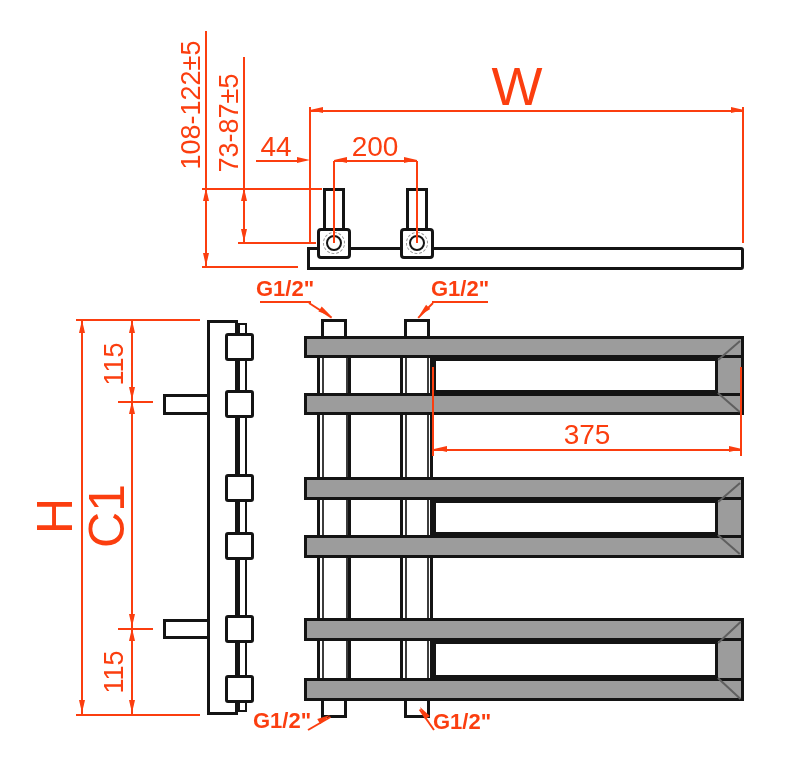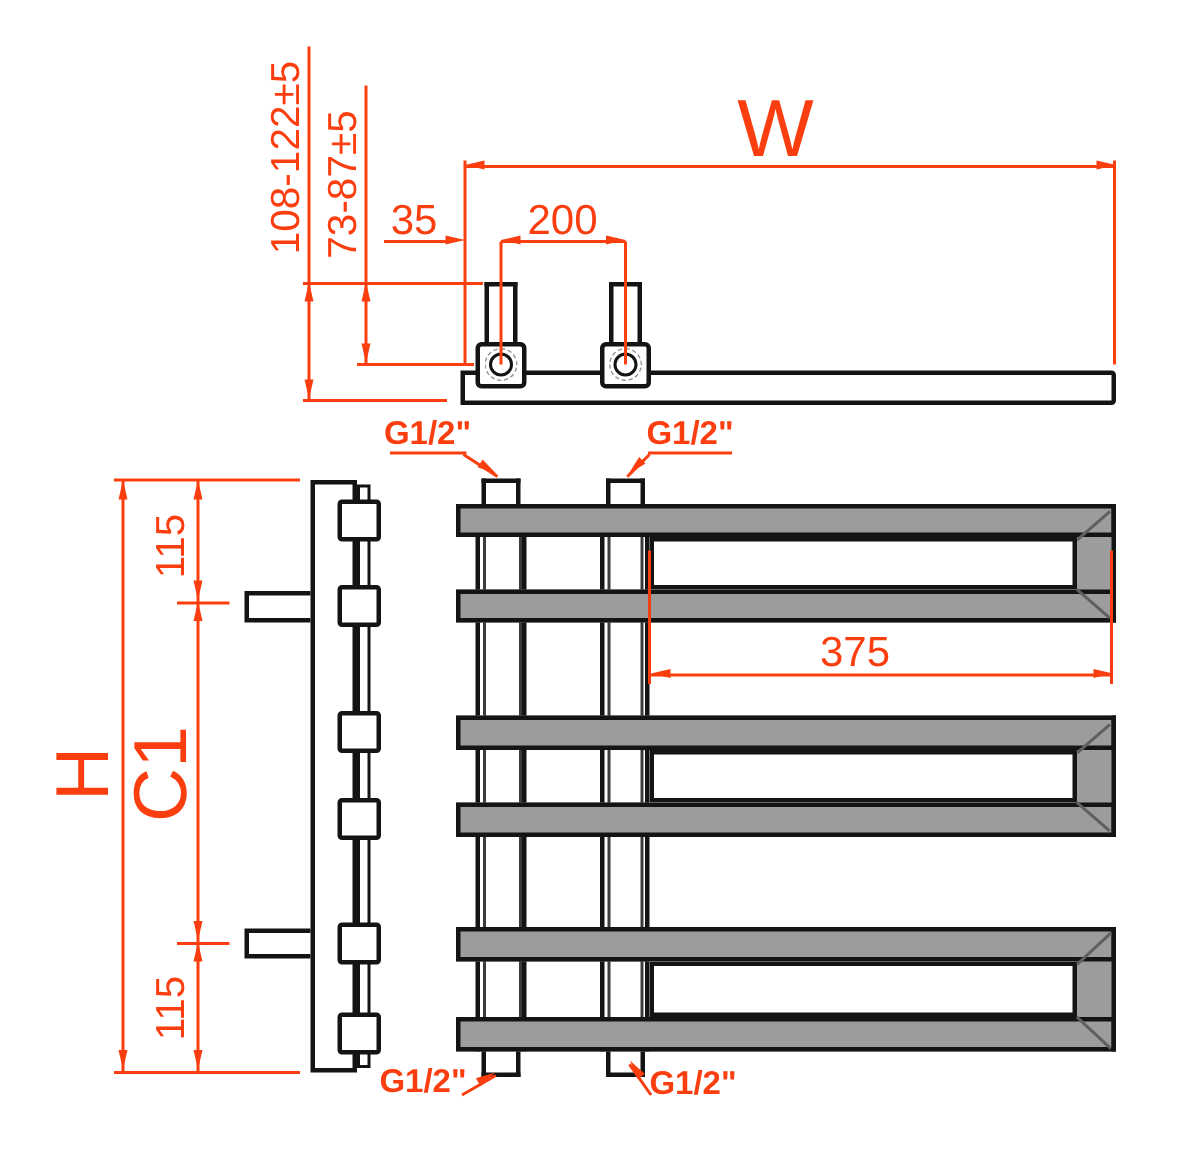--- a/index.html
+++ b/index.html
@@ -112,21 +112,21 @@
     <div class="ah" style="left:744px;top:111px;transform:rotate(0deg);"></div>
     <div class="dtxt f54" style="left:517px;top:86px;">W</div>
 
     <div class="ln hl" style="left:256px;top:160px;width:44px;"></div>
     <div class="ln hl" style="left:334px;top:160px;width:83px;"></div>
     <div class="ln vl" style="left:333px;top:161px;height:82px;"></div>
     <div class="ln vl" style="left:416px;top:161px;height:82px;"></div>
     <div class="ah" style="left:310px;top:161px;transform:rotate(0deg);"></div>
     <div class="ah" style="left:334px;top:161px;transform:rotate(180deg);"></div>
     <div class="ah" style="left:417px;top:161px;transform:rotate(0deg);"></div>
-    <div class="dtxt f28" style="left:276px;top:147px;">35</div>
+    <div class="dtxt f28" style="left:276px;top:147px;">44</div>
     <div class="dtxt f28" style="left:375px;top:147px;">200</div>
 
     <div class="ln vl" style="left:205px;top:31px;height:236px;"></div>
     <div class="ln vl" style="left:243px;top:57px;height:186px;"></div>
     <div class="ln hl" style="left:202px;top:188px;width:120px;"></div>
     <div class="ln hl" style="left:202px;top:266px;width:96px;"></div>
     <div class="ln hl" style="left:238px;top:242px;width:78px;"></div>
     <div class="ah" style="left:206px;top:189px;transform:rotate(-90deg);"></div>
     <div class="ah" style="left:206px;top:267px;transform:rotate(90deg);"></div>
     <div class="ah" style="left:244px;top:189px;transform:rotate(-90deg);"></div>
@@ -151,21 +151,21 @@
     <div class="dtxt f50 rot" style="left:55px;top:516px;">H</div>
     <div class="dtxt f50 rot" style="left:107px;top:516px;">C1</div>
     <div class="dtxt f27 rot" style="left:114px;top:364px;">115</div>
     <div class="dtxt f27 rot" style="left:114px;top:672px;">115</div>
 
     <div class="ln hl" style="left:434px;top:449px;width:308px;"></div>
     <div class="ln vl" style="left:432px;top:367px;height:89px;"></div>
     <div class="ln vl" style="left:740px;top:367px;height:89px;"></div>
     <div class="ah" style="left:434px;top:450px;transform:rotate(180deg);"></div>
     <div class="ah" style="left:742px;top:450px;transform:rotate(0deg);"></div>
-    <div class="dtxt f28" style="left:570px;top:435px;">375</div>
+    <div class="dtxt f28" style="left:587px;top:435px;">375</div>
 
     <div class="ln hl" style="left:260px;top:301px;width:51px;"></div>
     <div class="ln diag" style="left:309px;top:302px;width:27px;transform:rotate(33deg);"></div>
     <div class="ah" style="left:331px;top:317px;transform:rotate(33deg);"></div>
     <div class="dtxt f22" style="left:285px;top:289px;">G1/2"</div>
     <div class="ln hl" style="left:432px;top:301px;width:56px;"></div>
     <div class="ln diag" style="left:433px;top:302px;width:21px;transform:rotate(135deg);"></div>
     <div class="ah" style="left:419px;top:317px;transform:rotate(135deg);"></div>
     <div class="dtxt f22" style="left:460px;top:289px;">G1/2"</div>
 

